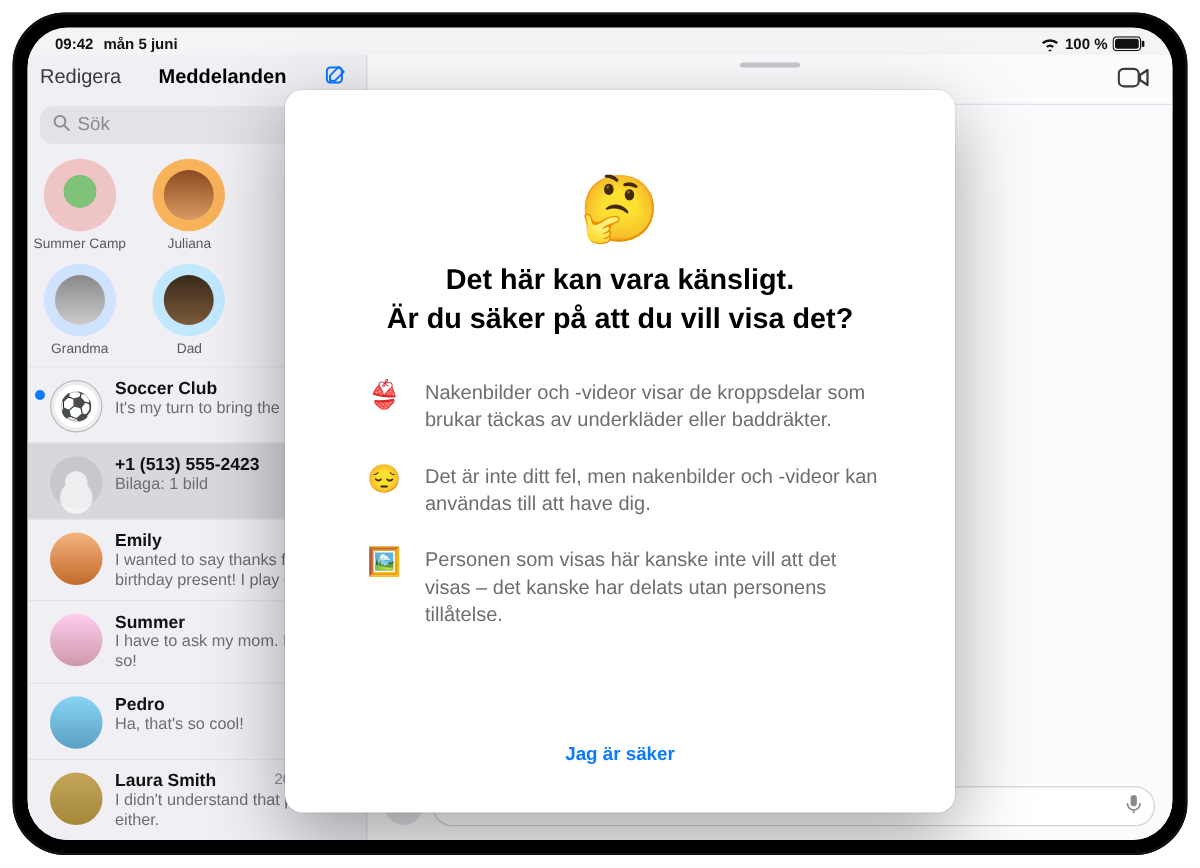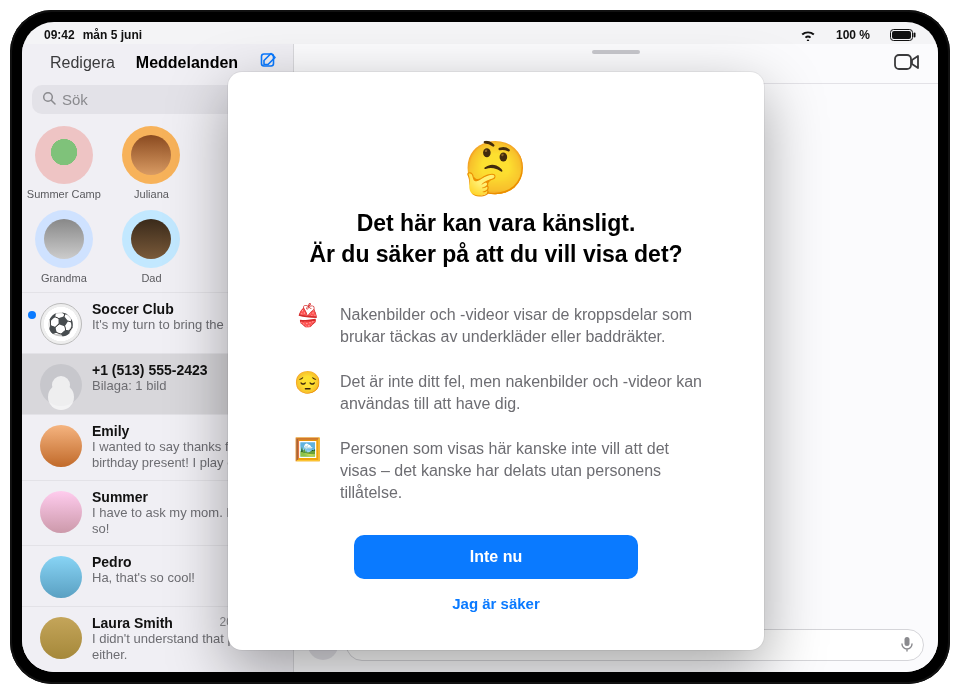--- a/index.html
+++ b/index.html
@@ -30,21 +30,21 @@
     height: 22px;
     display: flex;
     justify-content: space-between;
     align-items: center;
     font-size: 12px;
     font-weight: 600;
     padding: 4px 22px 0 22px;
     color: #111;
   }
   .status .left { display: flex; gap: 8px; align-items: center; }
-  .status .right { display: flex; gap: 20px; align-items: center; }
+  .status .right { display: flex; gap: 4px; align-items: center; }
   .wifi, .batt { display: inline-block; }
   .wifi svg, .batt svg { display: block; }
 
   
   .app {
     flex: 1;
     display: flex;
     position: relative;
   }
 
@@ -54,21 +54,21 @@
     background: #f0eff4;
     border-right: 1px solid #d8d8dc;
     display: flex;
     flex-direction: column;
     position: relative;
   }
   .sb-head {
     display: flex;
     align-items: center;
     justify-content: space-between;
-    padding: 6px 14px 6px 28px;
+    padding: 6px 14px 6px 10px;
   }
   .sb-head .edit { color: #3a3a3c; font-size: 16px; }
   .sb-head .title { font-weight: 700; font-size: 16px; }
   .sb-head .compose { color: #0a7aff; font-size: 18px; }
   .sb-search {
     margin: 4px 10px 8px;
     background: #e3e2e8;
     border-radius: 10px;
     padding: 6px 10px;
     display: flex; align-items: center; gap: 6px;
@@ -348,20 +348,19 @@
           <div class="bullet">
             <div class="bi">😔</div>
             <div class="bt">Det är inte ditt fel, men nakenbilder och -videor kan användas till att have dig.</div>
           </div>
           <div class="bullet">
             <div class="bi">🖼️</div>
             <div class="bt">Personen som visas här kanske inte vill att det visas – det kanske har delats utan personens tillåtelse.</div>
           </div>
         </div>
         <div class="actions">
-          <div class="btn-primary">Inte nu</div>
           <div class="btn-link">Jag är säker</div>
         </div>
       </div>
     </div>
 
   </div>
 </div>
 
 </body></html>

